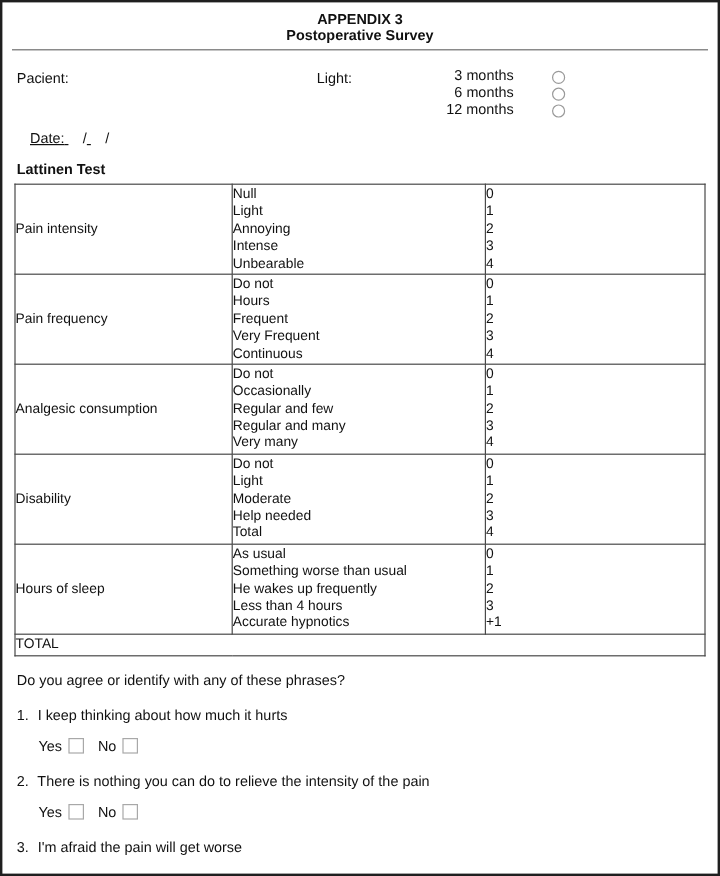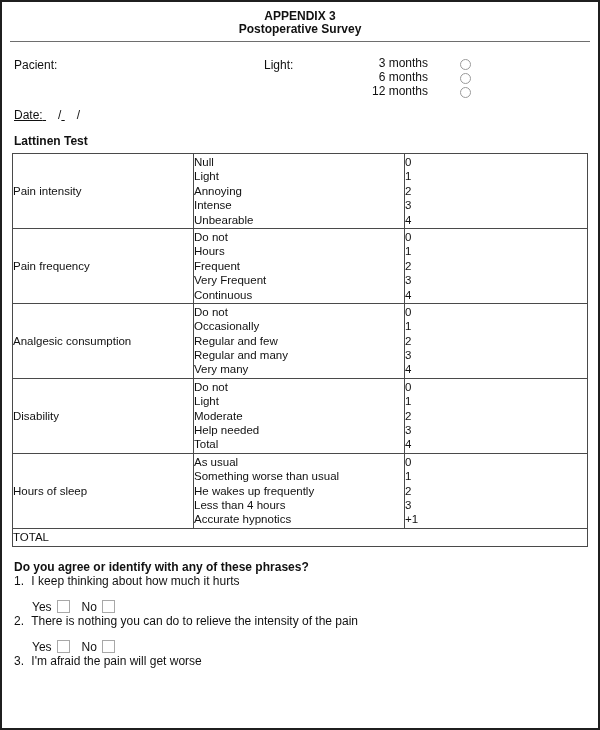--- a/index.html
+++ b/index.html
@@ -15,39 +15,39 @@
   .info { position:relative; margin:0 12px; height:84px; }
   .patient-label { position:absolute; left:0; top:16px; }
   .code-label { position:absolute; left:250px; top:16px; }
   .months { position:absolute; left:350px; top:14px; }
   .month-row { display:flex; align-items:flex-end; height:14px;gap:26px; }
   .month-label { width:64px; text-align:right; margin-right:6px; }
   .radio {
     width:9px; height:9px; border:1px solid #9a9a9a; border-radius:50%;
     display:inline-block; background:#fff; flex:0 0 auto;
   }
-  .date-row { position:absolute; left:0; top:66px;text-decoration:underline; }
+  .date-row { position:absolute; left:11px; top:66px;text-decoration:underline; }
   .slash { display:inline-block; margin-left:12px; }
 
   .lattinen-title { margin:8px 12px 0 12px; font-weight:bold; }
 
   table.lattinen {
     border-collapse:collapse; margin:5px 10px 0 10px;
     width:calc(100% - 20px); font-size:11.5px; table-layout:fixed;
   }
   table.lattinen td { border:1px solid #4a4a4a; padding:1px 0; vertical-align:middle; }
   td.cat { width:180px; padding-left:5px; }
   td.opts { width:210px; padding-left:6px;margin-left:48px; }
   td.scores { padding-left:5px; }
   td.opts div, td.scores div { line-height:14.4px; height:14.4px; white-space:nowrap; overflow:hidden; }
   td.total { height:15px; padding-left:5px; }
 
   .questions { margin:0 12px; }
-  .q-intro { margin-top:13px;font-weight:bold; }
-  .question { }
+  .q-intro { margin-top:13px; }
+  .question { margin-top:15px; }
   .q-num { display:inline-block; margin-right:4px; }
   .yesno { margin-top:12px; margin-left:18px; display:flex; align-items:center; }
   .yn-label { margin-right:5px; }
   .checkbox {
     width:11px; height:11px; border:1px solid #a8a8a8; display:inline-block;
     background:#fff; margin-right:12px; flex:0 0 auto;
   }
 </style>
 </head>
 <body>

